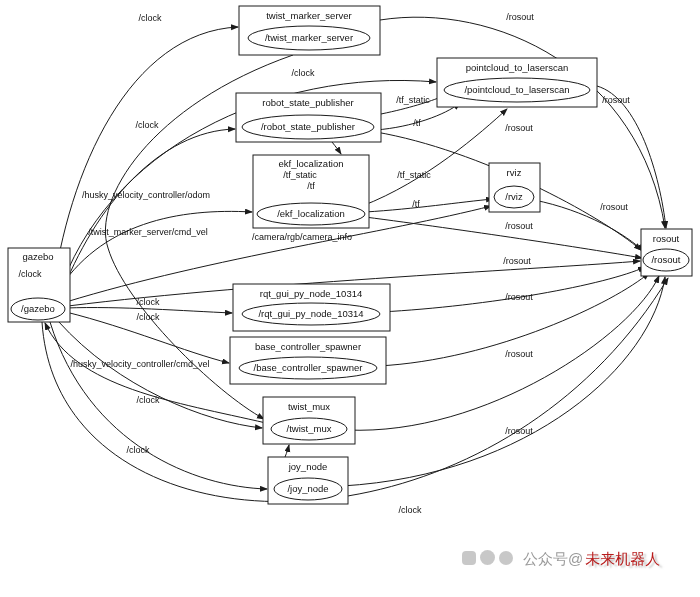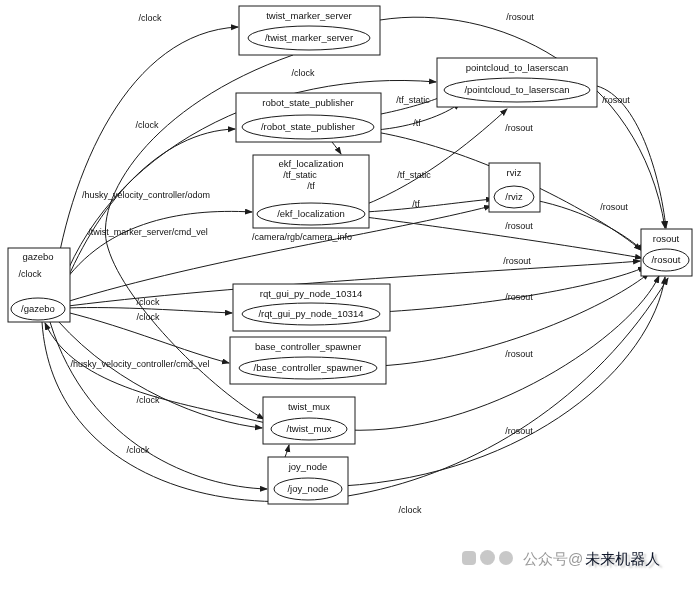--- a/index.html
+++ b/index.html
@@ -13,21 +13,21 @@
   svg text.ntitle{font-size:9.5px;text-anchor:middle;}
   svg text.nlabel{font-size:9.5px;text-anchor:middle;}
   svg text.elabel{font-size:9px;text-anchor:middle;}
   .watermark{position:absolute;left:462px;top:550px;display:flex;align-items:flex-start;
              color:#9a9a9a;font-size:15px;filter:blur(0.3px);}
   .wm-icons{display:flex;align-items:center;margin-right:6px;}
   .wm-icons .blob{background:#b5b5b5;opacity:.75;margin-right:4px;}
   .blob.b1{width:14px;height:14px;border-radius:4px;}
   .blob.b2{width:15px;height:15px;border-radius:50%;}
   .blob.b3{width:14px;height:14px;border-radius:50%;}
-  .wm-name{color:#0f172a;text-shadow:3px 2px 2px rgba(140,140,140,.55);filter:blur(.5px);
+  .wm-name{color:#b91c1c;text-shadow:3px 2px 2px rgba(140,140,140,.55);filter:blur(.5px);
            margin-left:2px;}
 </style>
 </head>
 <body>
 
 <div class="canvas">
 <svg width="700" height="597" viewBox="0 0 700 597">
   <defs>
     <marker id="arrow" markerWidth="9" markerHeight="7" refX="7" refY="3" orient="auto" markerUnits="userSpaceOnUse">
       <path d="M0,0 L8,3 L0,6 Z" fill="#1c1c1c"></path>

